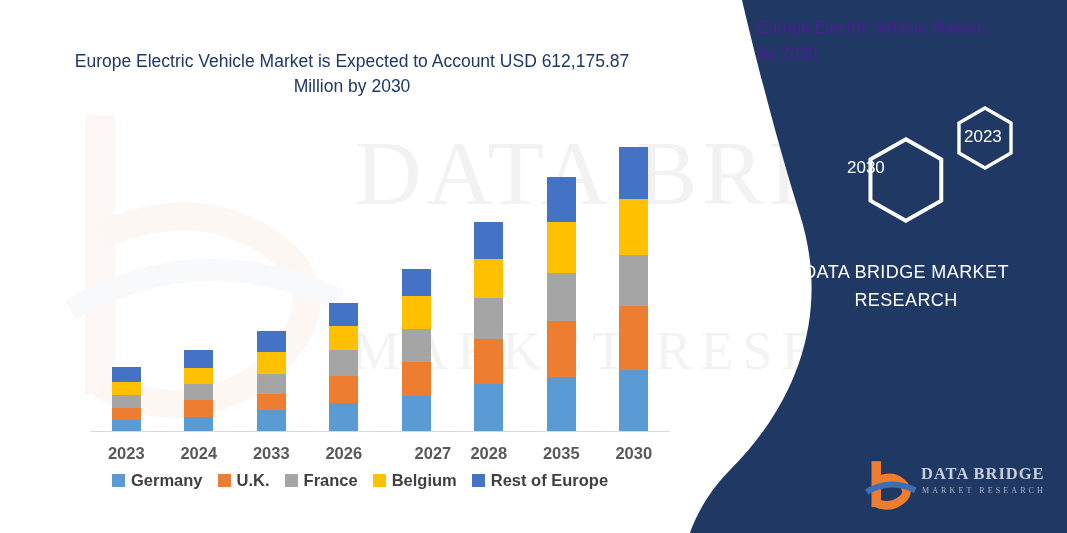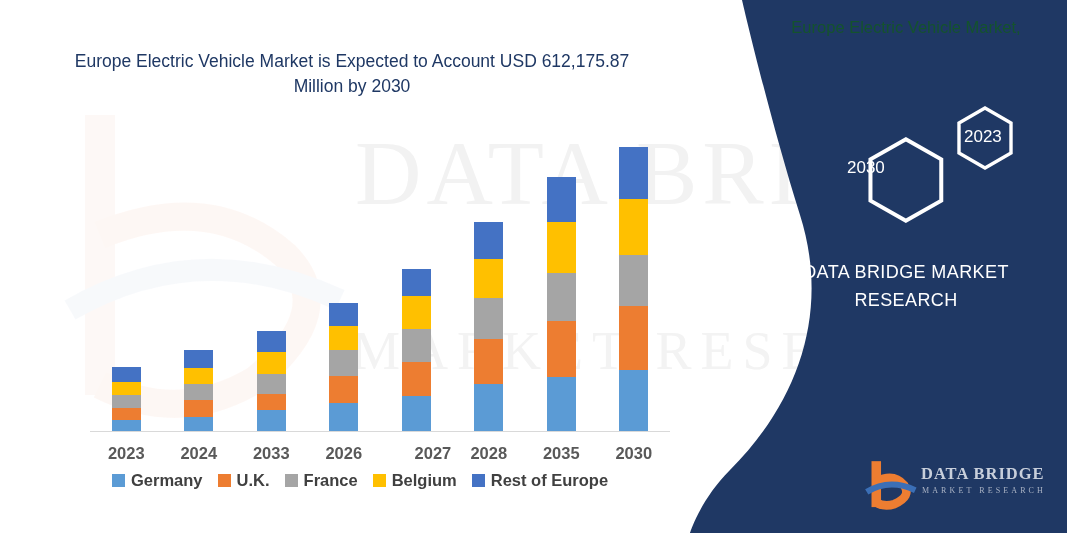--- a/index.html
+++ b/index.html
@@ -176,24 +176,24 @@
     top: 0;
     width: 322px;
     height: 533px;
     z-index: 5;
   }
   .panel-title {
     position: absolute;
     left: 12px;
     top: 14px;
     width: 298px;
-    text-align: center;
+    text-align: left;
     font-size: 16.5px;
     line-height: 26px;
-    color: #14532d;
+    color: #4c1d95;
     font-family: "Liberation Sans", sans-serif;
   }
   .hex-wrap {
     position: absolute;
     left: 70px;
     top: 98px;
     width: 240px;
     height: 125px;
   }
   .hex-label {
@@ -356,20 +356,21 @@
 
   </div>
 
   <svg class="right-panel" viewBox="0 0 1067 533" preserveAspectRatio="none">
     <path id="navy-shape" d="M1067,0 L742,0 C742,0 770,120 800,215 C830,310 800,400 730,470 C700,500 690,533 690,533 L1067,533 Z" fill="#1F3864"></path>
   </svg>
 
   <div class="right-content">
     <div class="panel-title">
       <div>Europe Electric Vehicle Market,</div>
+      <div>By 2030</div>
     </div>
 
     <div class="hex-wrap">
       <svg viewBox="0 0 240 125" width="240" height="125">
 
         <polygon points="92,47 122,64 122,99 92,116 62,99 62,64" transform="translate(0,0) scale(1.18) translate(-15,-12)" fill="none" stroke="#ffffff" stroke-width="3.4"></polygon>
 
         <polygon points="170,10 196,25 196,55 170,70 144,55 144,25" fill="none" stroke="#ffffff" stroke-width="3.4"></polygon>
       </svg>
       <div class="hex-label" style="left:32px; top:60px;">2030</div>

